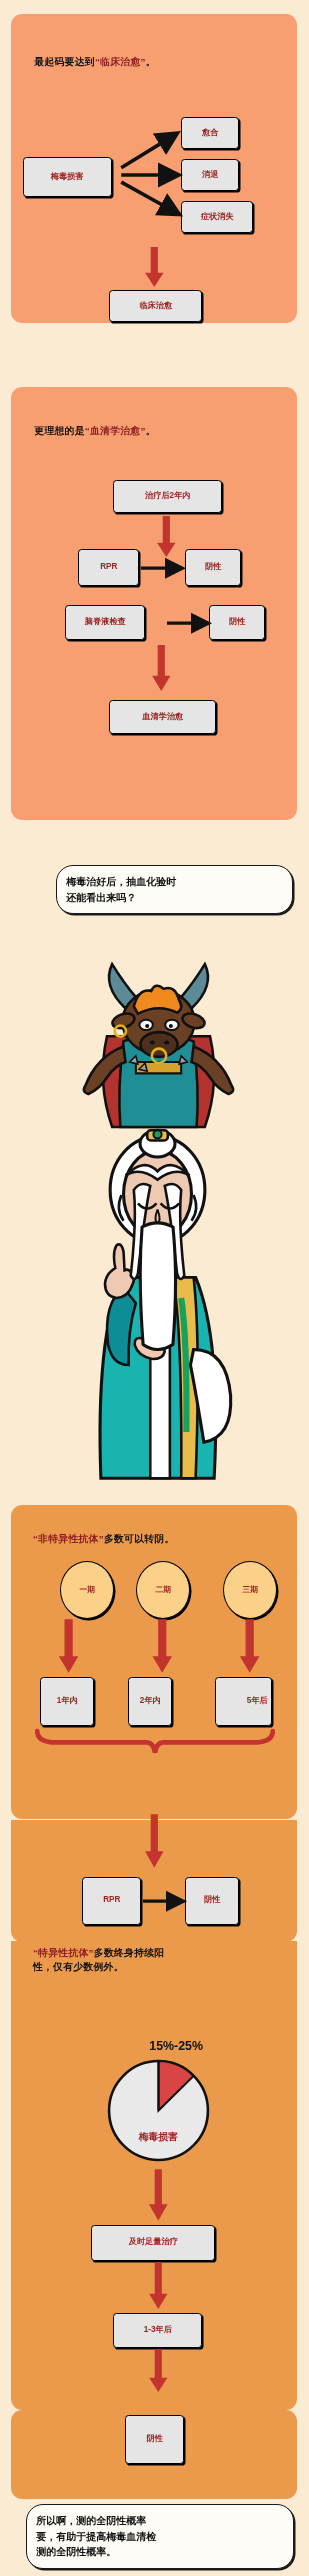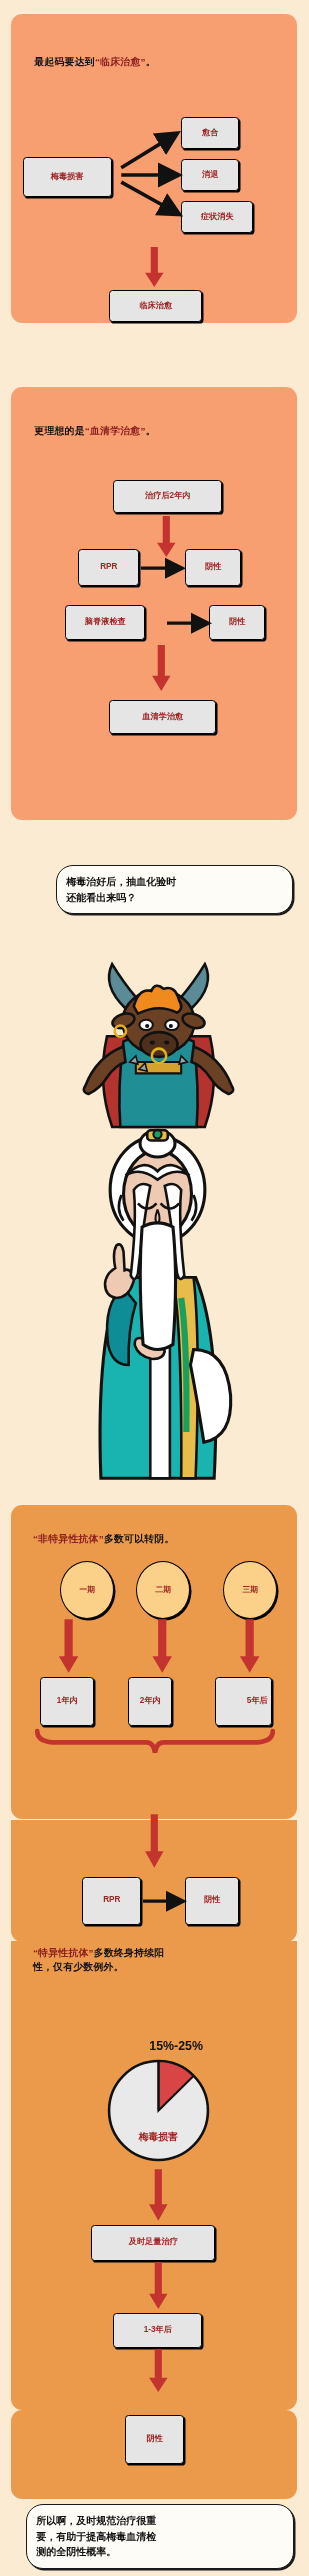--- a/index.html
+++ b/index.html
@@ -353,21 +353,21 @@
   </svg>
 </div>
 
 <div class="panel panel-b" style="top:2410px; height:89px; margin-top:-0.5px;">
   <div class="fbox" style="top:5.2px; left:114px; width:59px; height:49px;">
     <span>阴性</span>
   </div>
 </div>
 
 <div class="bubble" style="top:2504px; left:26px; width:268px;">
-  <div>所以啊，及时规范治疗很重</div>
+  <div>所以啊，测的全阴性概率</div>
   <div>要，有助于提高梅毒血清检</div>
   <div>测的全阴性概率。</div>
   <svg class="tail" style="left:132px; bottom:-17.5px;" width="36" height="19.6" viewBox="0 0 70 38">
     <polygon points="4,0 54,0 28,36" fill="#fdfcf6" stroke="#1a1a1a" stroke-width="3"></polygon>
     <rect x="6" y="-4" width="46" height="8" fill="#fdfcf6"></rect>
   </svg>
 </div>
 
 
 </body></html>

